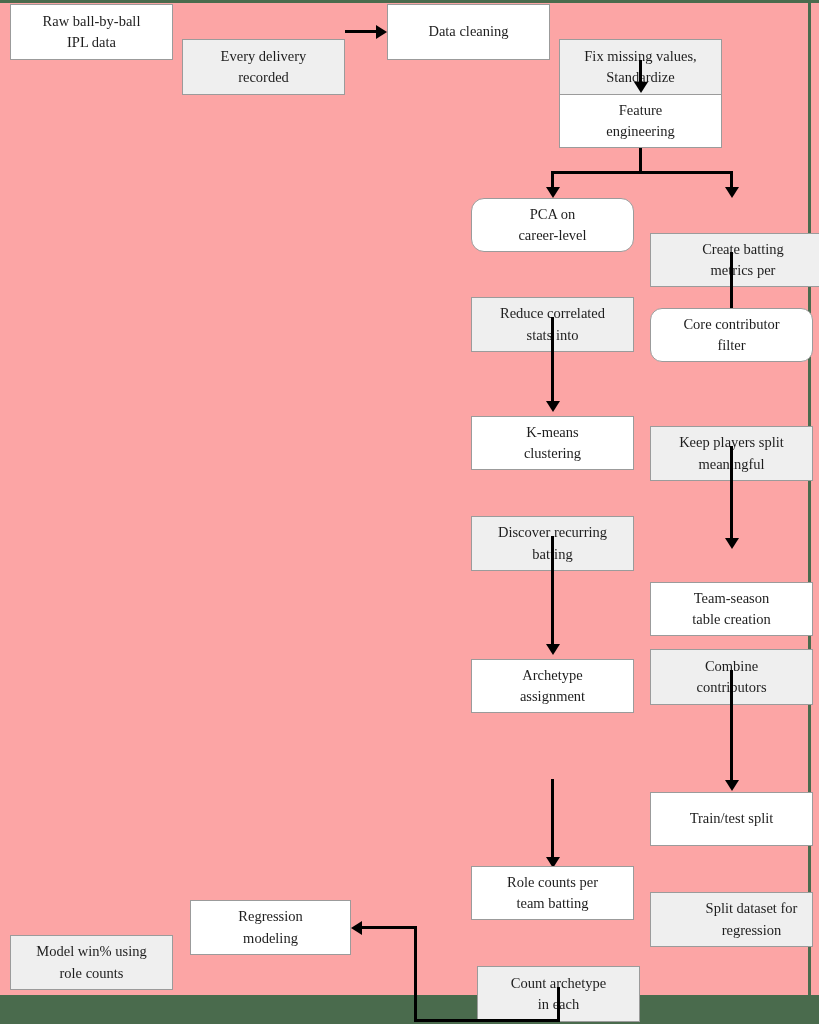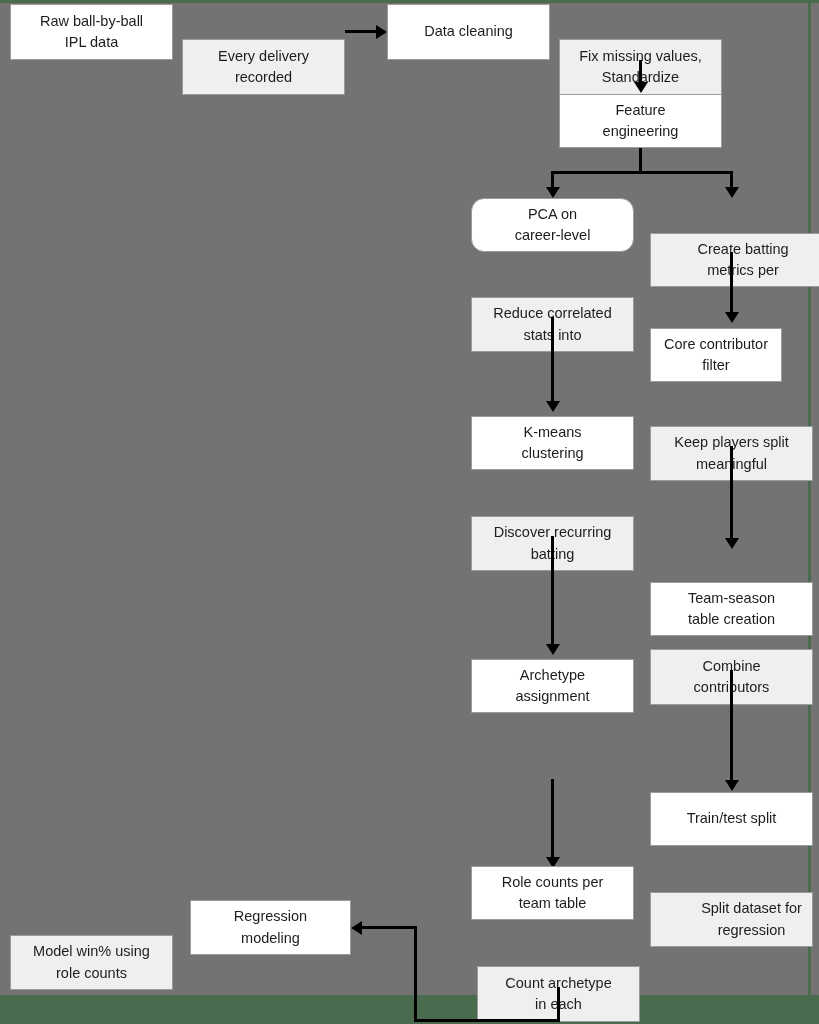--- a/index.html
+++ b/index.html
@@ -5,23 +5,23 @@
 <style>
   html, body {
     margin: 0;
     padding: 0;
     background: #ffffff;
   }
   #canvas {
     position: relative;
     width: 819px;
     height: 1024px;
-    background: #737373;
+    background: #fca5a5;
     overflow: hidden;
-    font-family: Liberation Sans, sans-serif;
+    font-family: Liberation Serif, serif;
   }
   
   .band-top {
     position: absolute;
     left: 0; top: 0;
     width: 819px; height: 3px;
     background: #4a6b4d;
   }
   .band-bottom {
     position: absolute;
@@ -167,36 +167,36 @@
   <div class="node" style="left:471px; top:659px; width:163px; height:54px;">
     <span class="label">Archetype
 assignment</span>
   </div>
 
   <div class="vline" style="left:551px; top:779px; height:80px;"></div>
   <div class="arrow-down" style="left:545.5px; top:857px;"></div>
 
   <div class="node" style="left:471px; top:866px; width:163px; height:54px;">
     <span class="label">Role counts per
-team table</span>
+team batting</span>
   </div>
   <div class="node shaded" style="left:477px; top:931px; width:163px; height:56px;">
     <span class="label">Count archetype
 in each</span>
   </div>
 
   <div class="node shaded" style="left:650px; top:198px; width:186px; height:54px;">
     <span class="label">Create batting
 metrics per</span>
   </div>
 
   <div class="vline" style="left:730px; top:252px; height:62px;"></div>
   <div class="arrow-down" style="left:724.5px; top:312px;"></div>
 
-  <div class="node" style="left:650px; top:328px; width:132px; height:54px;">
+  <div class="node" style="left:650px; top:308px; width:163px; height:54px;border-radius:12px;">
     <span class="label">Core contributor
 filter</span>
   </div>
   <div class="node shaded" style="left:650px; top:391px; width:163px; height:55px;">
     <span class="label">Keep players split
 meaningful</span>
   </div>
 
   <div class="vline" style="left:730px; top:446px; height:94px;"></div>
   <div class="arrow-down" style="left:724.5px; top:538px;"></div>

